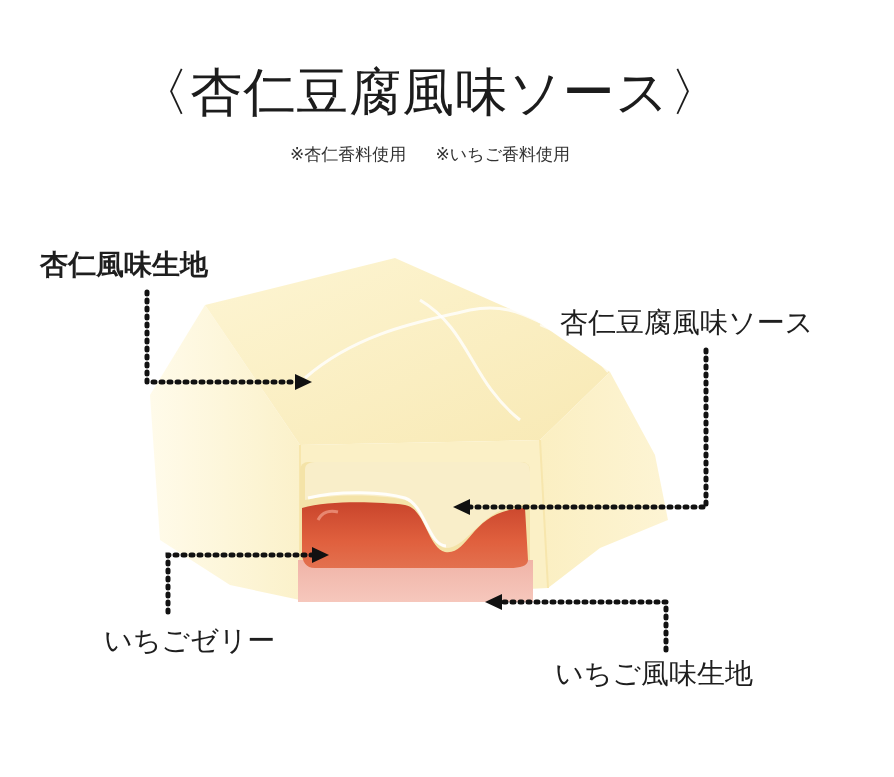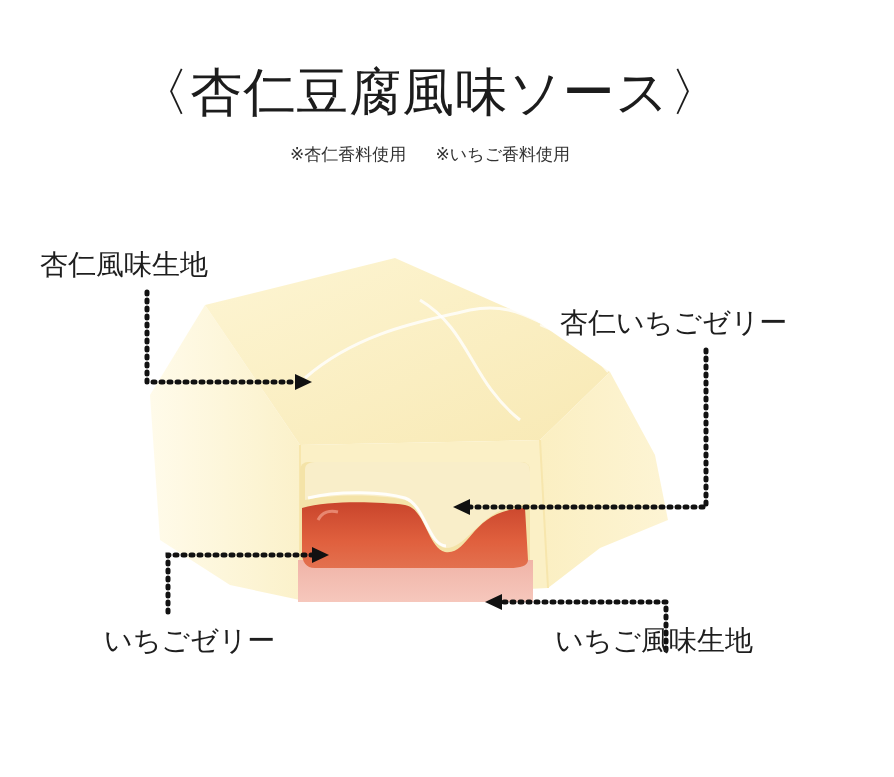--- a/index.html
+++ b/index.html
@@ -100,16 +100,16 @@
     <polyline points="666,650 666,602 502,602"></polyline>
   </g>
   <g fill="#111111">
     <polygon points="295,374 312,382 295,390"></polygon>
     <polygon points="470,499 453,507 470,515"></polygon>
     <polygon points="312,547 329,555 312,563"></polygon>
     <polygon points="502,594 485,602 502,610"></polygon>
   </g>
 </svg>
 
-<div class="label" style="left:40px; top:248px;">杏仁風味生地</div>
-<div class="label" style="left:560px; top:306px;">杏仁いちごゼリー</div>
+<div class="label" style="left:40px; top:248px;font-weight:bold;">杏仁風味生地</div>
+<div class="label" style="left:560px; top:306px;">杏仁豆腐風味ソース</div>
 <div class="label" style="left:76px; top:624px;margin-left:28px;">いちごゼリー</div>
-<div class="label" style="left:555px; top:624px;">いちご風味生地</div>
+<div class="label" style="left:555px; top:657px;">いちご風味生地</div>
 
 </body></html>

